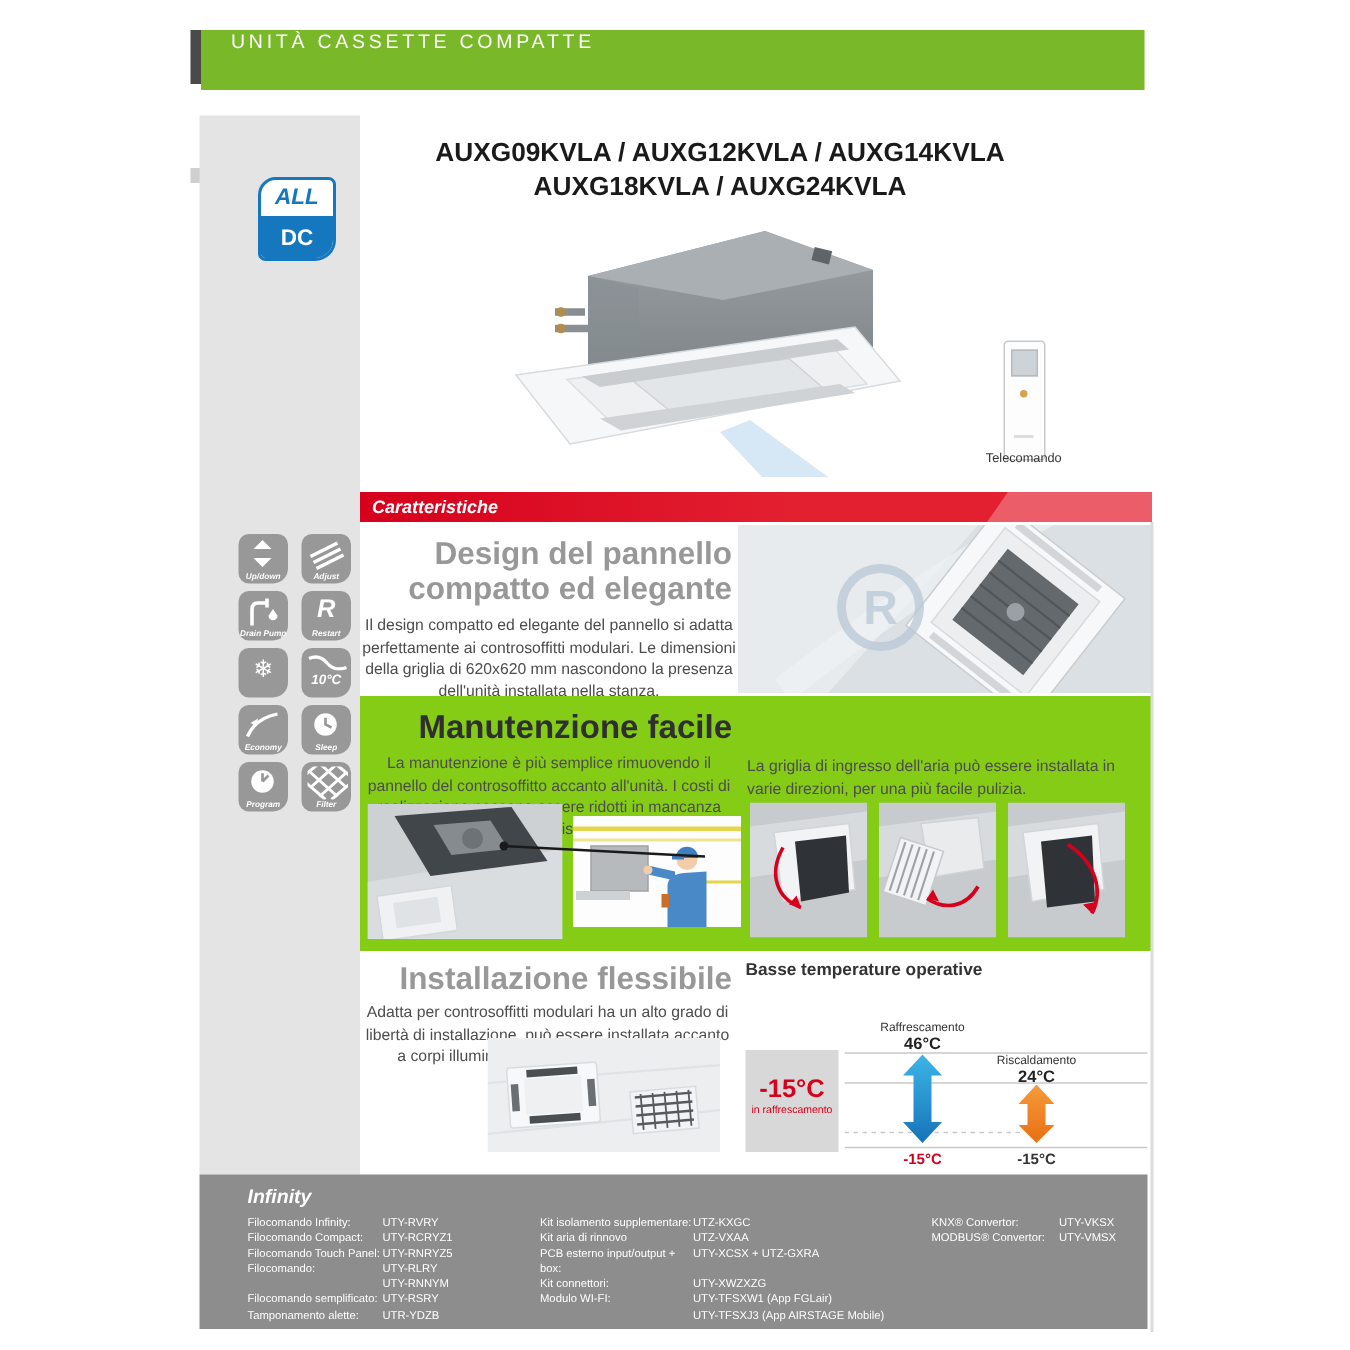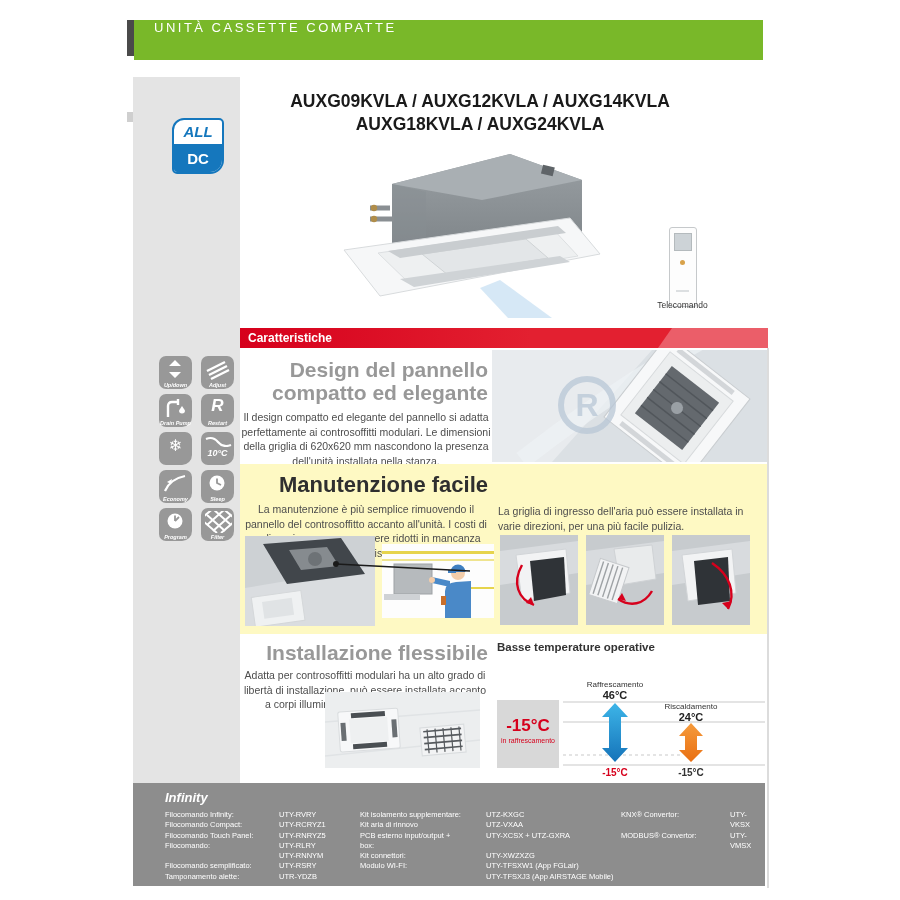--- a/index.html
+++ b/index.html
@@ -34,26 +34,26 @@
   .ic{position:absolute;width:33px;height:33px;background:#989898;border-radius:7px 7px 10px 7px;}
   .ic svg{position:absolute;left:4px;top:3px;}
   .ic .iclbl{position:absolute;bottom:1px;left:0;width:100%;text-align:center;color:#fff;
     font-size:5.5px;font-style:italic;font-weight:bold;letter-spacing:0;}
   .ic .bigglyph{position:absolute;width:100%;top:2px;text-align:center;color:#fff;}
 
   
   .red-banner{left:240px;top:328px;width:528px;height:20px;background:linear-gradient(90deg,#d6001c,#e32030 55%,#e32030);}
   .red-banner .lite{position:absolute;right:0;top:0;width:110px;height:20px;background:rgba(255,255,255,0.28);
     clip-path:polygon(14px 0,110px 0,110px 20px,0 20px);}
-  .red-banner span{position:relative;color:#fff;font-weight:bold;font-size:12px;line-height:20px;padding-left:8px;}
+  .red-banner span{position:relative;color:#fff;font-style:italic;font-weight:bold;font-size:12px;line-height:20px;padding-left:8px;}
 
   
   .sec{left:240px;width:528px;}
   .sec-design{top:348px;height:116px;background:#fff;}
-  .sec-maint{top:464px;height:170px;background:#fef9c3;}
+  .sec-maint{top:464px;height:170px;background:#84cc16;}
   .sec-install{top:634px;height:149px;background:#fff;}
   .h-gray{color:#989898;font-weight:bold;font-size:21px;line-height:23px;text-align:right;}
   .h-dark{color:#2f2f2f;font-weight:bold;font-size:22px;text-align:right;}
   .body-txt{color:#4d4d4d;font-size:10.5px;line-height:14.5px;}
   .ralign{text-align:center;}
 
   .design-head{position:absolute;left:0;top:10px;width:248px;}
   .design-body{position:absolute;left:0;top:62px;width:252px;}
   .design-photo{position:absolute;left:252px;top:2px;width:276px;height:112px;}
 
@@ -77,21 +77,21 @@
   .tempchart{position:absolute;left:323px;top:42px;}
   .t8{font-size:8px;fill:#333;}
   .t11{font-size:11px;font-weight:bold;fill:#222;}
   .t10r{font-size:10px;font-weight:bold;fill:#d6001c;}
   .t10d{font-size:10px;font-weight:bold;fill:#333;}
 
   
   .footer{left:133px;top:783px;width:632px;height:103px;background:#8d8d8d;color:#fff;}
   .acc-head{position:absolute;left:32px;top:7px;font-style:italic;font-weight:bold;font-size:13px;}
   .acc-col{position:absolute;top:27px;font-size:7.5px;line-height:10.3px;}
-  .acc-row{display:flex;gap:24px;}
+  .acc-row{display:flex;}
   .acc-label{width:var(--lw,90px);flex:none;}
   .col1{left:32px;--lw:90px;}
   .col2{left:227px;--lw:102px;}
   .col3{left:464px;margin-left:24px;--lw:85px;}
 
   .right-line{left:767px;top:348px;width:2px;height:540px;background:#dcdcdc;}
 </style>
 </head>
 <body>
 

